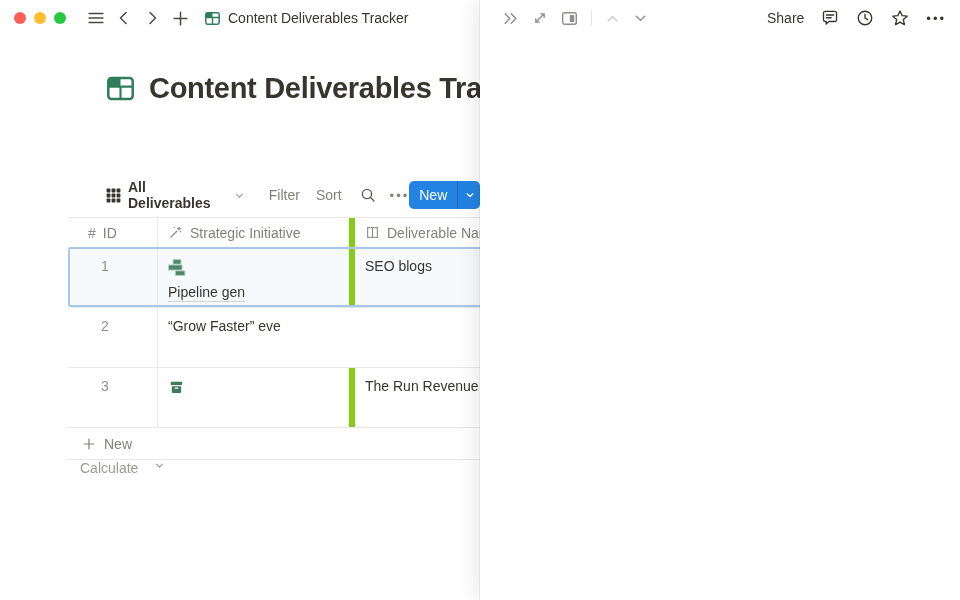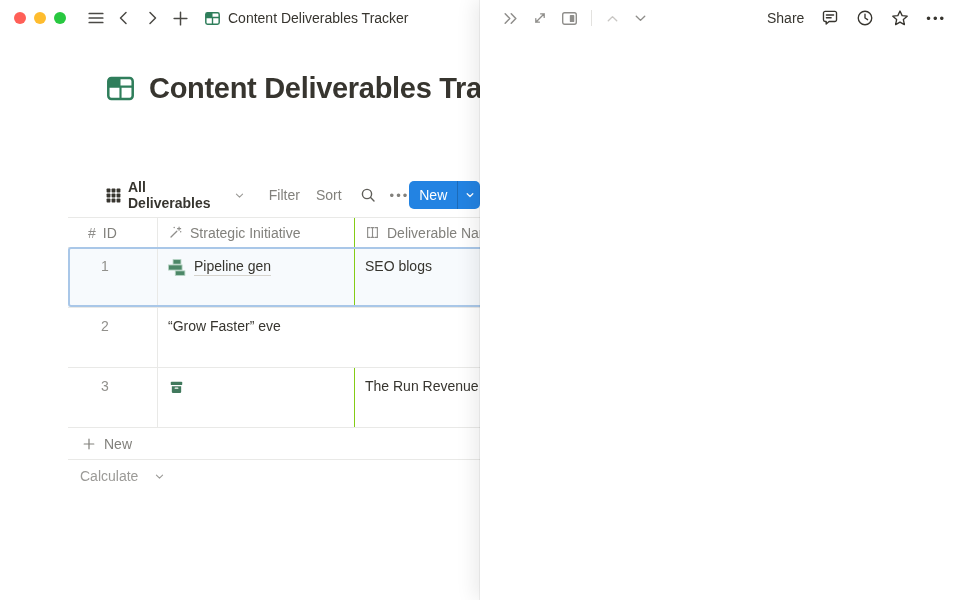--- a/index.html
+++ b/index.html
@@ -37,35 +37,35 @@
   .new-btn { margin-left:auto; height:28px; display:flex; align-items:stretch; border-radius:5px; overflow:hidden; background:#2383e2; color:#fff; }
   .new-btn .nb-label { display:flex; align-items:center; padding:0 10px; font-size:14px; font-weight:500; }
   .new-btn .nb-caret { display:flex; align-items:center; padding:0 7px; border-left:1px solid rgba(0,0,0,0.18); }
 
   
   .tbl { position:absolute; top:217px; left:68px; width:567px; font-size:14px; }
   .trow { display:flex; }
   .thead { height:31px; border-top:1px solid #e9e9e7; border-bottom:1px solid #e9e9e7; color:#82817c; }
   .th { display:flex; align-items:center; gap:7px; }
   .c-id { width:90px; border-right:1px solid #e9e9e7; }
-  .c-si { width:197px; border-right:1px solid #84cc16;text-align:center; }
+  .c-si { width:197px; border-right:6px solid #84cc16;text-align:center; }
   .c-dn { width:280px; }
   .th.c-id { padding-left:20px; } .th.c-si, .th.c-dn { padding-left:10px; }
   .tr { height:60px; border-bottom:1px solid #e9e9e7; position:relative; }
   .td { padding-top:10px; overflow:hidden; white-space:nowrap; }
   .td.c-id { padding-left:33px; color:#91908c; }
-  .td.c-si { padding-left:10px; display:flex; align-items:flex-start; gap:8px; }
+  .td.c-si { padding-left:10px; display:flex; align-items:flex-start; gap:8px;flex-direction:column; }
   .td.c-si .ico { margin-top:1px; flex:0 0 auto; }
   .td.c-dn { padding-left:10px; }
   .page-link { font-weight:500; color:#37352f; border-bottom:1px solid #d6d3cd; padding-bottom:1px; }
   .tr.selected { background:#f7fafd; }
   .tr.selected::after { content:""; position:absolute; inset:-1px 0 0 0; border:2px solid #a9c7e8; border-radius:3px; pointer-events:none; }
   .newrow { height:32px; display:flex; align-items:center; gap:8px; padding-left:14px;
             color:#82817c; border-bottom:1px solid #e9e9e7; }
-  .calcrow { height:32px; display:flex; align-items:center; gap:16px; padding-left:12px; color:#9b9a97; }
+  .calcrow { height:32px; display:flex; gap:16px; padding-left:12px; color:#9b9a97; }
 
   
   .panel { position:absolute; top:0; left:480px; width:480px; height:600px; background:#fff; z-index:5;
            box-shadow:-1px 0 0 rgba(0,0,0,0.05), -6px 0 18px rgba(0,0,0,0.08); }
   .panel-topbar { height:36px; display:flex; align-items:center; padding:0 14px 0 22px; }
   .ptb-left { display:flex; align-items:center; gap:13px; color:#8f8e8b; }
   .ptb-div { width:1px; height:16px; background:#e3e2df; }
   .ptb-right { margin-left:auto; display:flex; align-items:center; gap:17px; color:#37352f; }
   .share-label { font-size:14px; color:#37352f; }
   .ptb-dots { font-size:13px; letter-spacing:2px; color:#37352f; }

